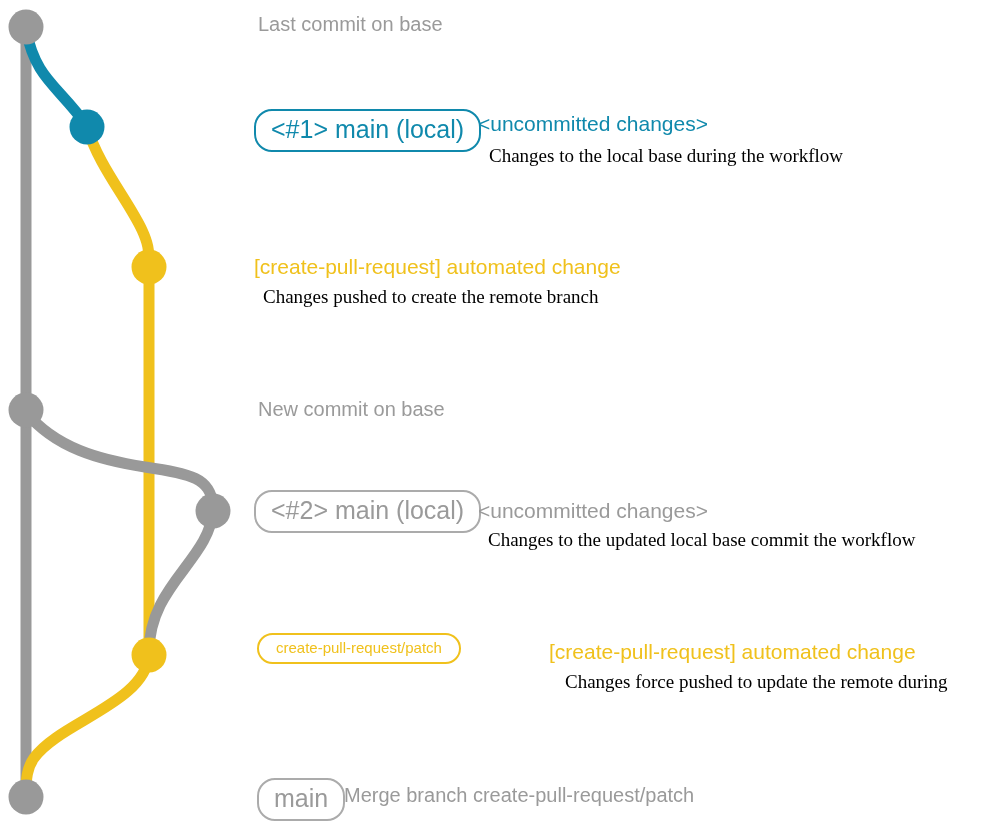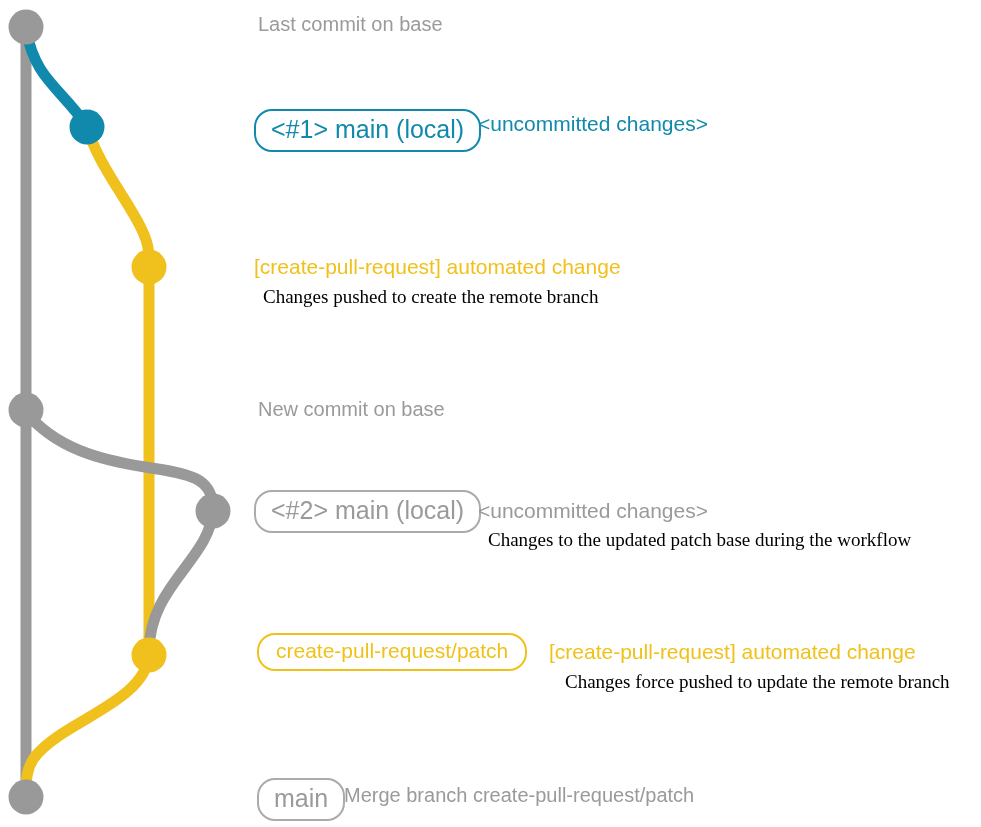--- a/index.html
+++ b/index.html
@@ -46,21 +46,21 @@
     display: inline-block;
     border: 2px solid;
     border-radius: 18px;
     padding: 4px 15px 6px 15px;
     font-size: 25px;
     white-space: nowrap;
     background: #ffffff;
   }
   .badge-teal   { color: var(--teal);      border-color: var(--teal); }
   .badge-gray   { color: var(--gray_text); border-color: var(--gray_border); }
-  .badge-yellow { color: var(--yellow);    border-color: var(--yellow); font-size: 21px; padding: 4px 17px 6px 17px; }
+  .badge-yellow { color: var(--yellow);    border-color: var(--yellow); font-size: 15px; padding: 4px 17px 6px 17px; }
 </style>
 </head>
 <body>
 
 <div class="stage">
 
   <svg class="graph" width="981" height="827" viewBox="0 0 981 827">
 
     <path class="stroke-gray" d="M 26 27 L 26 797"></path>
 
@@ -80,30 +80,31 @@
     <circle class="node-gray" cx="26" cy="410" r="17.5"></circle>
     <circle class="node-gray" cx="213" cy="511" r="17.5"></circle>
     <circle class="node-yellow" cx="149" cy="655" r="17.5"></circle>
     <circle class="node-gray" cx="26" cy="797" r="17.5"></circle>
   </svg>
 
   <div class="lbl sans fs20 c-gray" style="left:258px; top:13px;">Last commit on base</div>
 
   <div class="badge badge-teal" style="left:254px; top:109px;">&lt;#1&gt; main (local)</div>
   <div class="lbl sans fs21 c-teal" style="left:478px; top:112px;">&lt;uncommitted changes&gt;</div>
+  <div class="lbl serif-note" style="left:489px; top:145px;">Changes to the local base during the workflow</div>
 
   <div class="lbl sans fs21 c-yellow" style="left:254px; top:255px;">[create-pull-request] automated change</div>
   <div class="lbl sans fs20 c-gray" style="left:258px; top:398px;">New commit on base</div>
 
   <div class="lbl serif-note" style="left:263px; top:286px;">Changes pushed to create the remote branch</div>
 
   <div class="badge badge-gray" style="left:254px; top:490px;">&lt;#2&gt; main (local)</div>
   <div class="lbl sans fs21 c-gray" style="left:478px; top:499px;">&lt;uncommitted changes&gt;</div>
-  <div class="lbl serif-note" style="left:488px; top:529px;">Changes to the updated patch base during the workflow</div>
+  <div class="lbl serif-note" style="left:488px; top:529px;">Changes to the updated local base commit the workflow</div>
 
   <div class="badge badge-yellow" style="left:257px; top:633px;">create-pull-request/patch</div>
   <div class="lbl sans fs21 c-yellow" style="left:549px; top:640px;">[create-pull-request] automated change</div>
-  <div class="lbl serif-note" style="left:565px; top:671px;">Changes force pushed to update the remote branch</div>
+  <div class="lbl serif-note" style="left:565px; top:671px;">Changes force pushed to update the remote during</div>
 
   <div class="badge badge-gray" style="left:257px; top:778px;">main</div>
   <div class="lbl sans fs20 c-gray" style="left:344px; top:784px;">Merge branch create-pull-request/patch</div>
 
 </div>
 
 </body></html>

